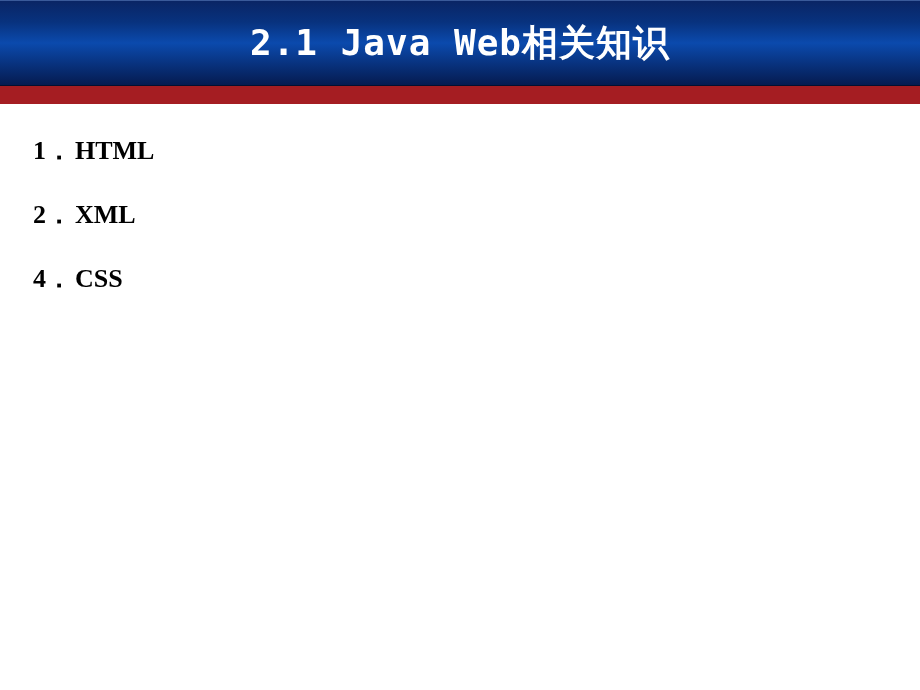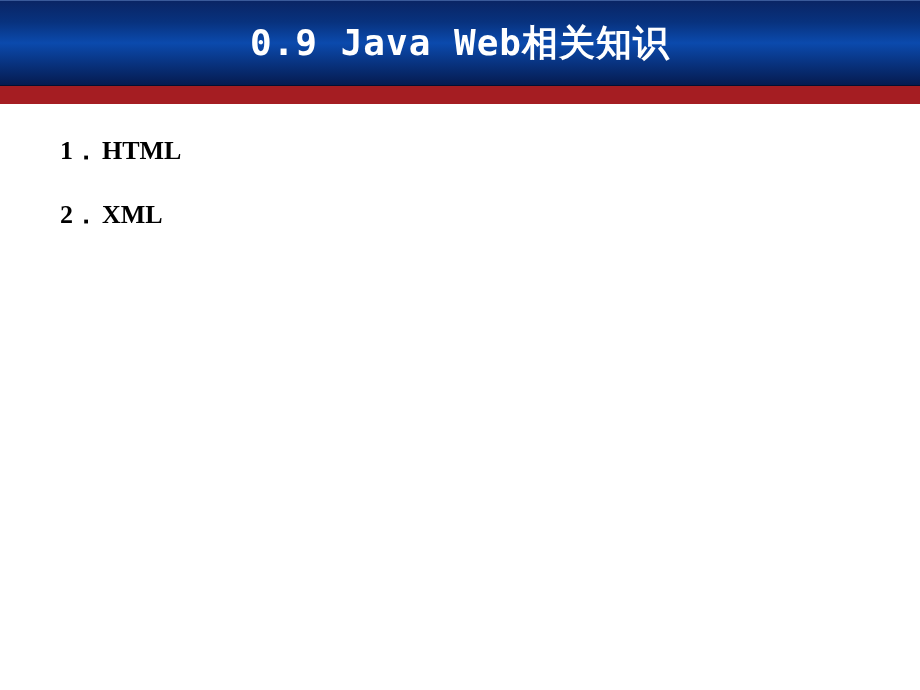--- a/index.html
+++ b/index.html
@@ -30,43 +30,46 @@
       font-weight: bold;
       font-family: "SimHei", "Microsoft YaHei", monospace, sans-serif;
       letter-spacing: 1px;
     }
     .red-bar {
       width: 100%;
       height: 18px;
       background: #a51d22;
     }
     .content {
-      padding: 30px 60px;
+      padding: 30px 33px;
     }
     .list-item {
       font-size: 26px;
       font-weight: bold;
       font-family: "Times New Roman", "SimSun", serif;
       color: #000000;
       margin-bottom: 30px;
       line-height: 1.3;
     }
     .list-number {
       display: inline-block;
       min-width: 42px;
     }
   </style>
 </head>
 <body>
 
 <div class="header">
-  <div class="title">0.9 Java Web相关知识</div>
+  <div class="title">2.1 Java Web相关知识</div>
 </div>
 <div class="red-bar"></div>
 
 <div class="content">
   <div class="list-item">
     <span class="list-number">1．</span><span>HTML</span>
   </div>
   <div class="list-item">
     <span class="list-number">2．</span><span>XML</span>
   </div>
+  <div class="list-item">
+    <span class="list-number">4．</span><span>CSS</span>
+  </div>
 </div>
 
 </body></html>

